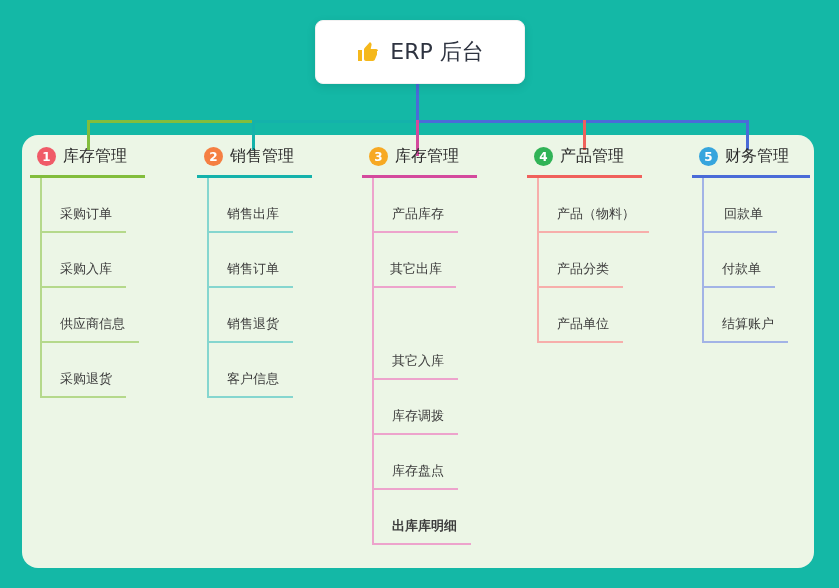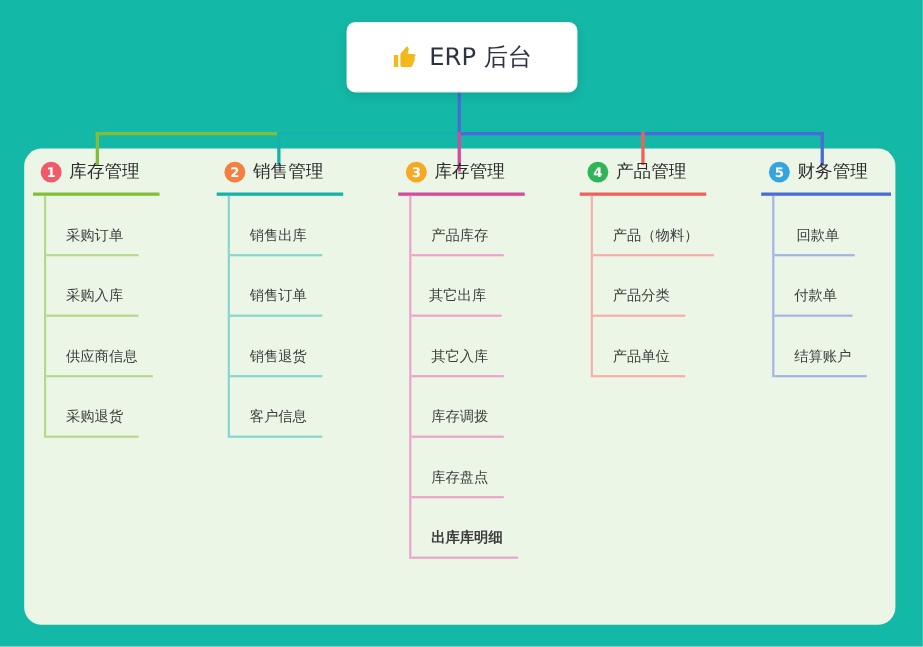--- a/index.html
+++ b/index.html
@@ -110,21 +110,21 @@
           <span class="badge" style="background: rgb(247, 169, 35);">3</span>
           <span class="branch-label">库存管理</span>
         </div>
         <div class="children" style="border-left-color: rgb(237, 163, 204);">
           <div class="child" style="border-bottom-color: rgb(237, 163, 204);">
             <span class="child-label">产品库存</span>
           </div>
           <div class="child" style="border-bottom-color: rgb(237, 163, 204); padding-left: 16px;">
             <span class="child-label">其它出库</span>
           </div>
-          <div class="child" style="border-bottom-color: rgb(237, 163, 204);">
+          <div class="child" style="border-bottom-color: rgb(237, 163, 204); margin-top: 37px;">
             <span class="child-label">其它入库</span>
           </div>
           <div class="child" style="border-bottom-color: rgb(237, 163, 204);">
             <span class="child-label">库存调拨</span>
           </div>
           <div class="child" style="border-bottom-color: rgb(237, 163, 204);">
             <span class="child-label">库存盘点</span>
           </div>
           <div class="child" style="border-bottom-color: rgb(237, 163, 204); font-weight: bold;">
             <span class="child-label">出库库明细</span>

